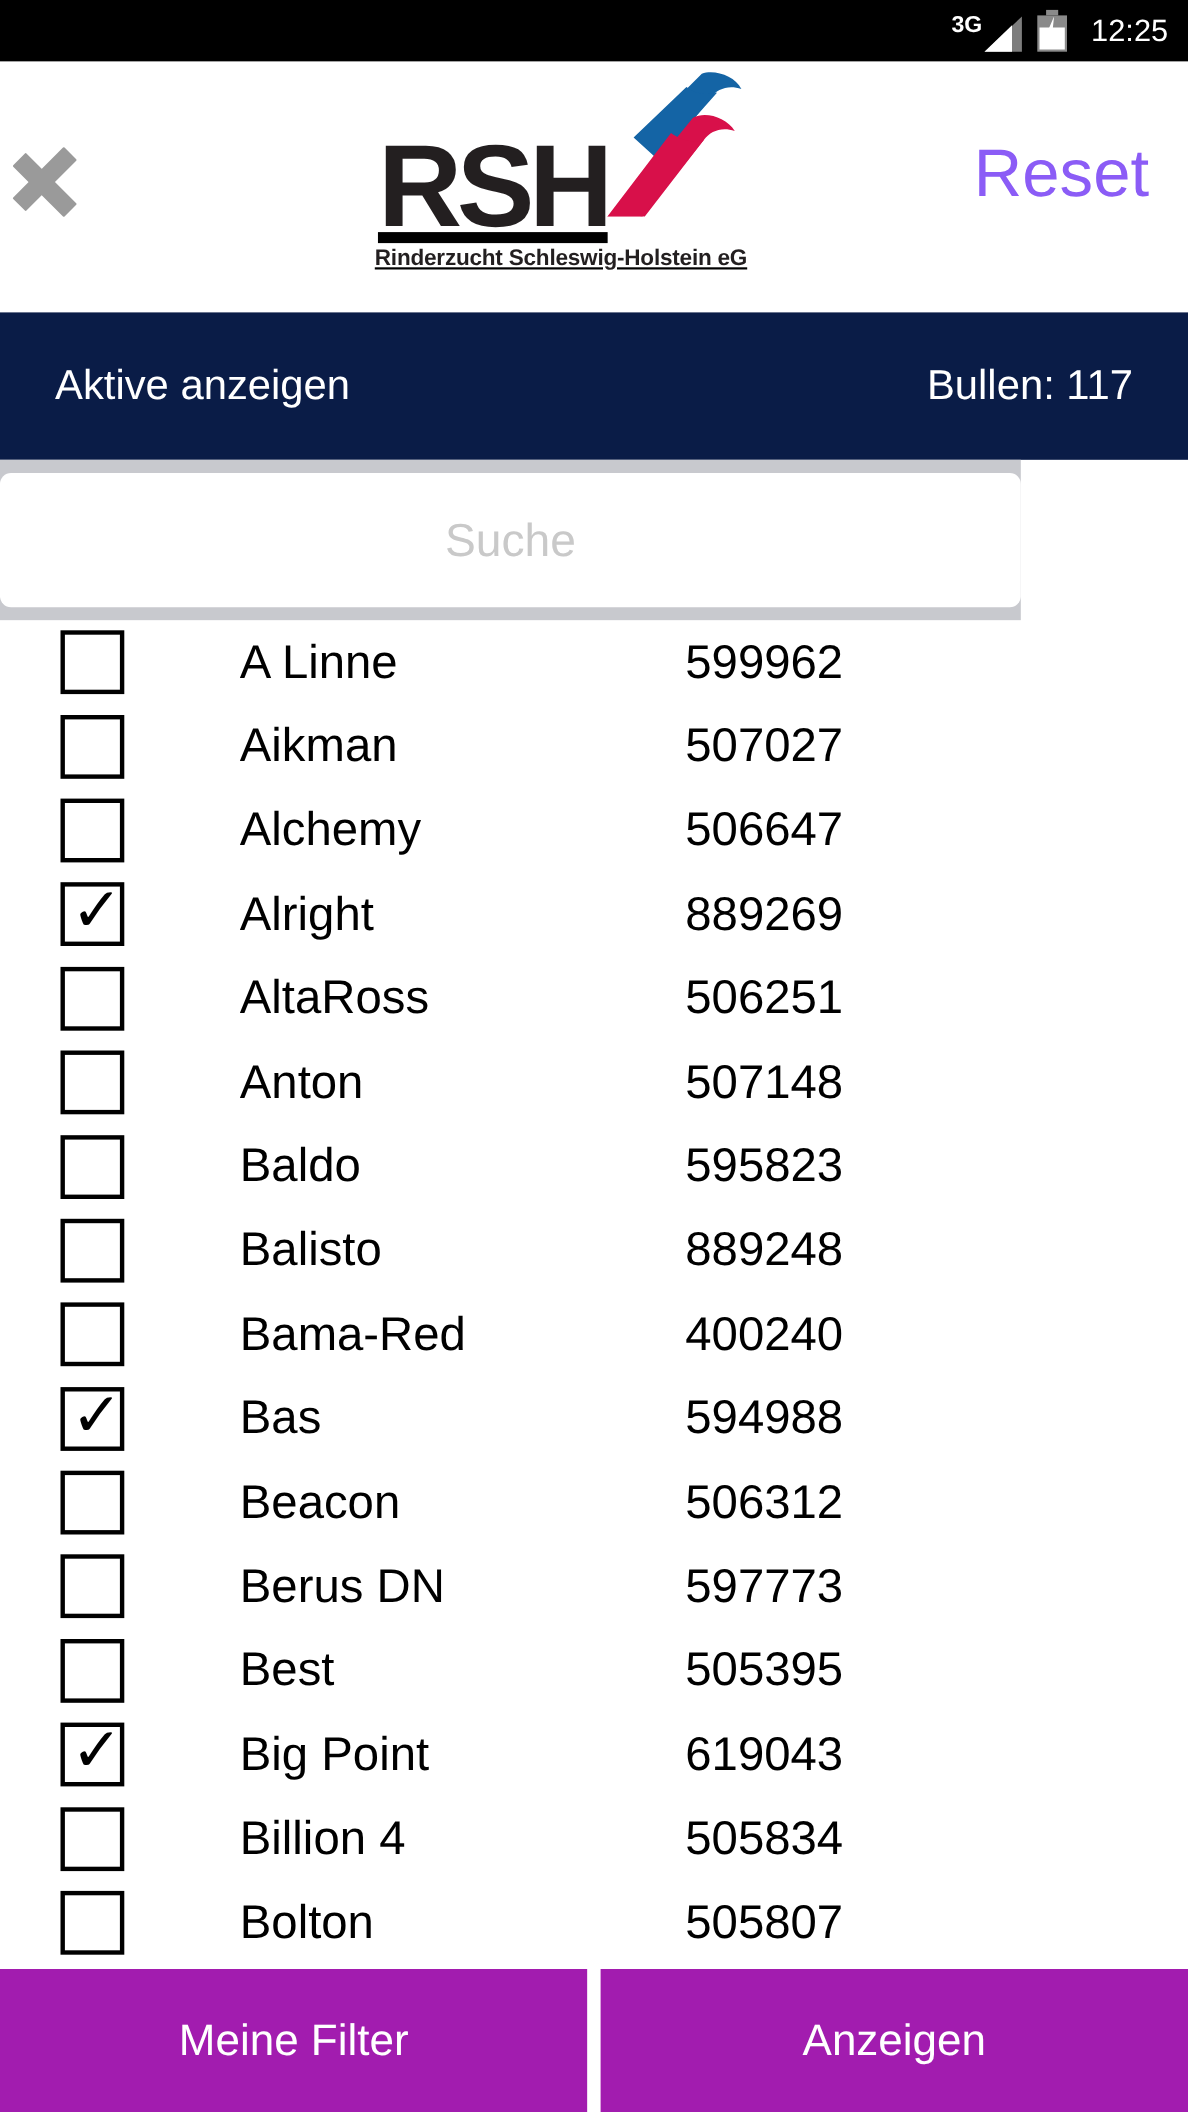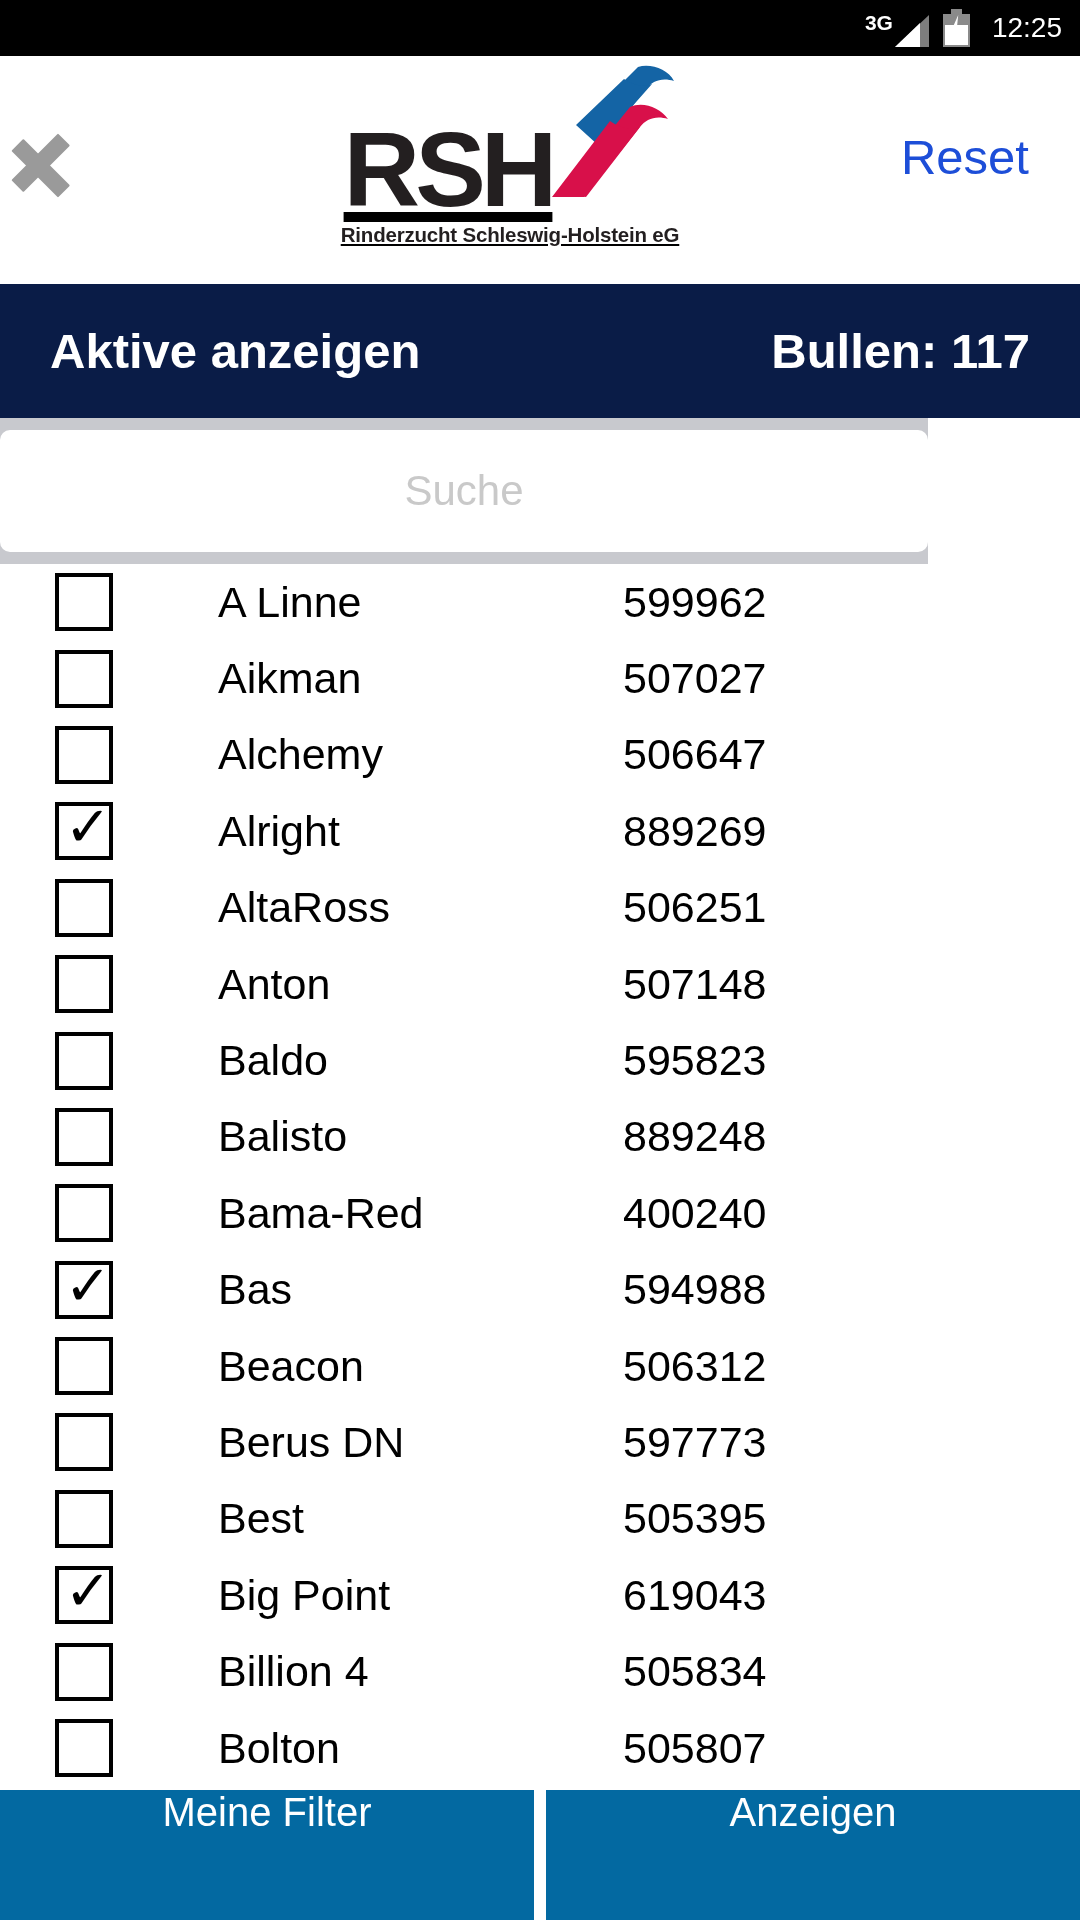--- a/index.html
+++ b/index.html
@@ -61,29 +61,29 @@
   .logo-swoosh{ position:relative; width:130px; height:132px; margin-left:-6px; top:-22px; }
   .logo-swoosh svg{ position:absolute; top:0; left:0; }
   .logo-sub{
     font-size:20.5px; font-weight:700; color:#231f20; letter-spacing:-0.2px;
     margin-top:4px; white-space:nowrap;
   }
   .reset-btn{
     width:230px; height:228px; display:flex; align-items:center; justify-content:center;
     padding-bottom:26px;
   }
-  .reset-lbl{ color:#1d4ed8; font-size:49px; font-weight:400;text-align:right; }
+  .reset-lbl{ color:#8b5cf6; font-size:61px; font-weight:400;text-align:right; }
 
   
   .subbar{
     position:absolute; top:284px; left:0; width:1080px; height:134px;
     background:#0a1c47; display:flex; align-items:center; justify-content:space-between;
     padding:0 50px;
   }
-  .subbar span{ color:#fff; font-size:49px; font-weight:700; }
+  .subbar span{ color:#fff; font-size:38px; font-weight:400; }
 
   
   .search-zone{
     position:absolute; top:418px; left:0; width:928px; height:146px;
     background:#c8c9ce; display:flex; align-items:center; justify-content:center;
   }
   .search-box{
     width:1056px; height:122px; background:#fff; border-radius:10px;
     display:flex; align-items:center; justify-content:center;
   }
@@ -111,21 +111,21 @@
     white-space:nowrap; overflow:hidden;
   }
   .row-num{ font-size:43px; color:#000; margin-left:5px; }
 
   
   .bottombar{
     position:absolute; top:1790px; left:0; width:1080px; height:130px;
     background:#ffffff; display:flex;
   }
   .bb-btn{
-    height:130px; background:#0369a1; display:flex; justify-content:center;
+    height:130px; background:#a21caf; display:flex; align-items:center; justify-content:center;
   }
   .bb-left{ width:534px; }
   .bb-gap{ width:12px; background:#fff; }
   .bb-right{ width:534px; }
   .bb-btn span{ color:#fff; font-size:40px; font-weight:400; }
 </style>
 </head>
 <body>
 
 <div id="screen">

